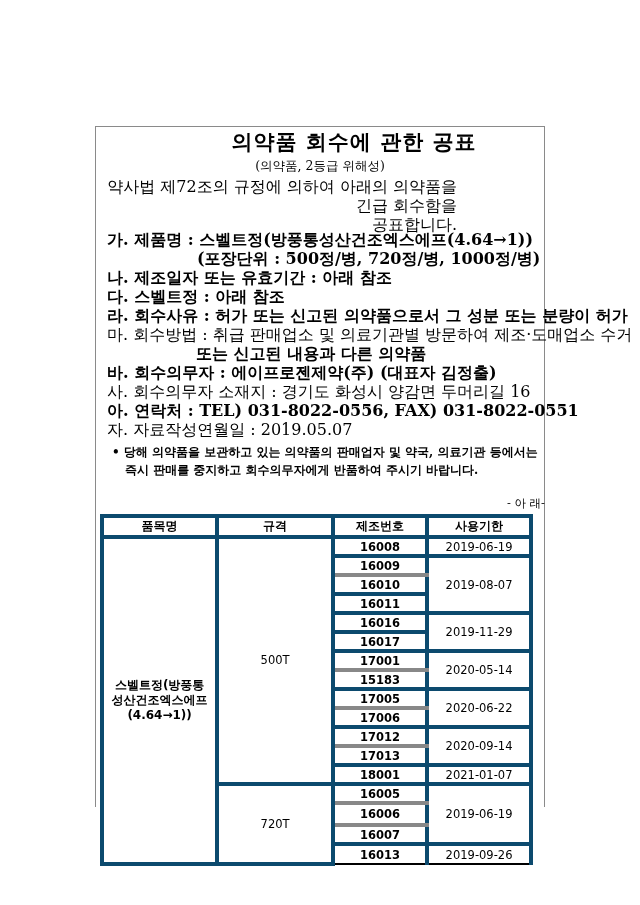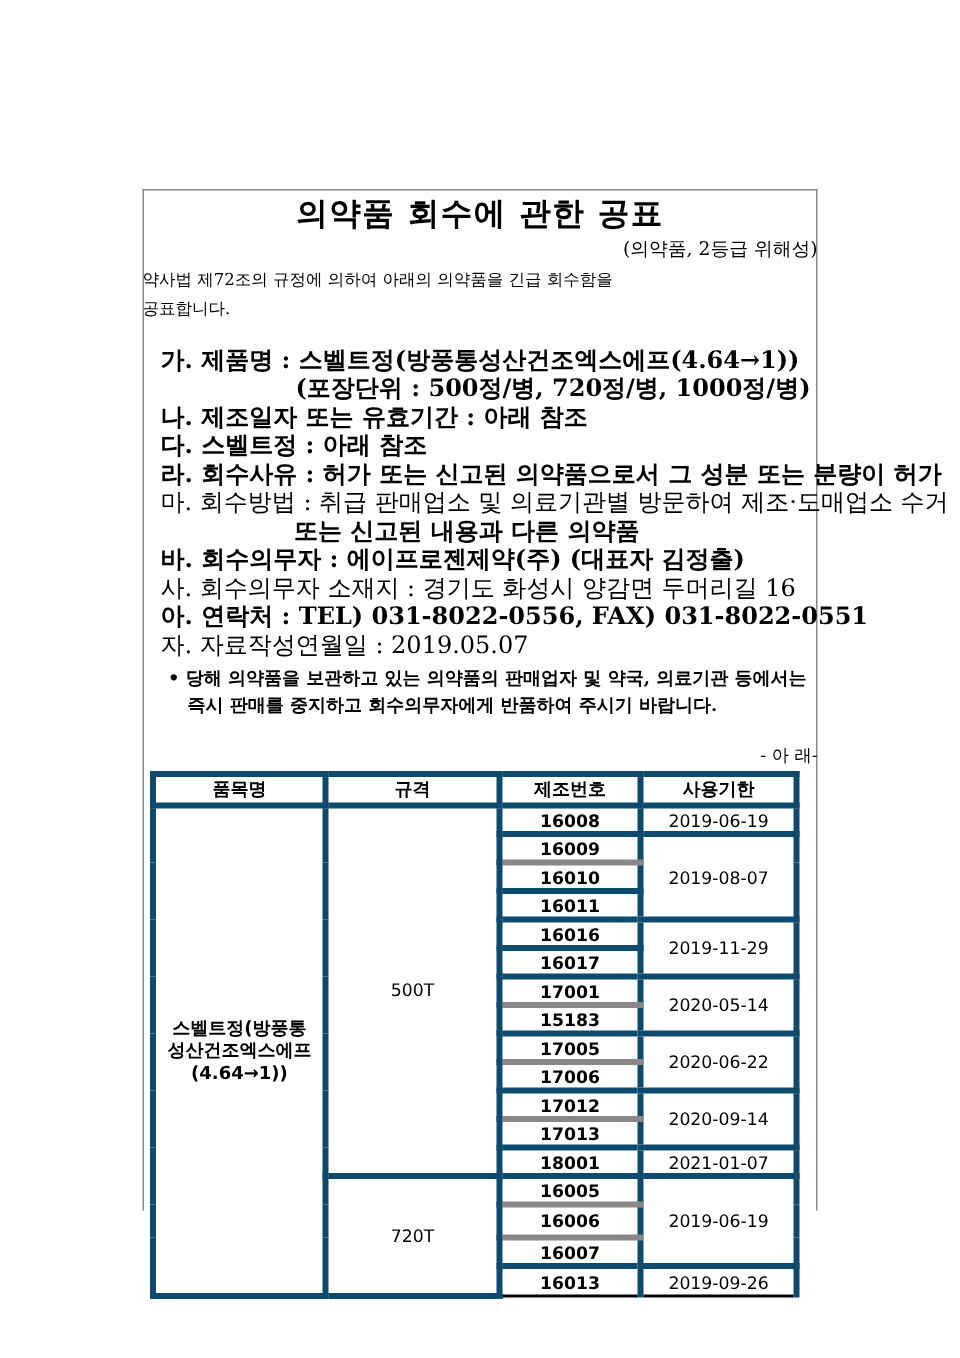--- a/index.html
+++ b/index.html
@@ -1,20 +1,20 @@
 <!DOCTYPE html>
 <html><head>
 <meta charset="utf-8">
 <style>
   html, body { margin:0; padding:0; background:#ffffff; }
   body { width:640px; height:905px; position:relative; font-family:"DejaVu Serif", serif; color:#000; overflow:hidden; }
   .frame { position:absolute; left:95px; top:126px; width:450px; height:681px; border-left:1.5px solid #8a8a8a; border-top:1.5px solid #8a8a8a; border-right:1.5px solid #8a8a8a; box-sizing:border-box; }
-  .title { position:absolute; left:95px; top:128px; width:450px; text-align:center; font-family:"DejaVu Sans", sans-serif; font-weight:bold; font-size:21px; letter-spacing:1px; }
-  .subtitle { position:absolute; left:95px; top:158px; width:450px; text-align:right; font-size:12.5px; }
-  .intro { position:absolute; left:95px; top:177px; width:362px; text-align:left; font-size:11px; line-height:19px; }
+  .title { position:absolute; left:95px; top:128px; width:450px; text-align:center; font-family:"DejaVu Sans", sans-serif; font-weight:bold; font-size:21px; letter-spacing:1px;padding-left:34px; }
+  .subtitle { position:absolute; left:95px; top:158px; width:450px; text-align:center; font-size:12.5px; }
+  .intro { position:absolute; left:95px; top:177px; width:362px; text-align:right; font-size:16px; line-height:19px; }
   .items { position:absolute; left:107px; top:230px; width:440px; font-size:16px; }
   .item { height:19px; line-height:19px; white-space:nowrap; }
   .item.bold { font-weight:bold; }
   .item.cont { padding-left:90px; }
   .item.cont2 { padding-left:89px; }
   .notice { position:absolute; left:112px; top:443px; width:430px; font-size:12px; line-height:18px; font-weight:bold; }
   .notice .line2 { padding-left:13px; }
   .arae { position:absolute; left:95px; top:496px; width:450px; text-align:right; font-size:11.5px; }
   table.grid { position:absolute; left:100px; top:514px; width:433px; border-collapse:collapse; font-family:"DejaVu Sans", sans-serif; font-size:11.5px; }
   table.grid th, table.grid td { border:4px solid #0c4a6e; padding:0; text-align:center; vertical-align:middle; }

